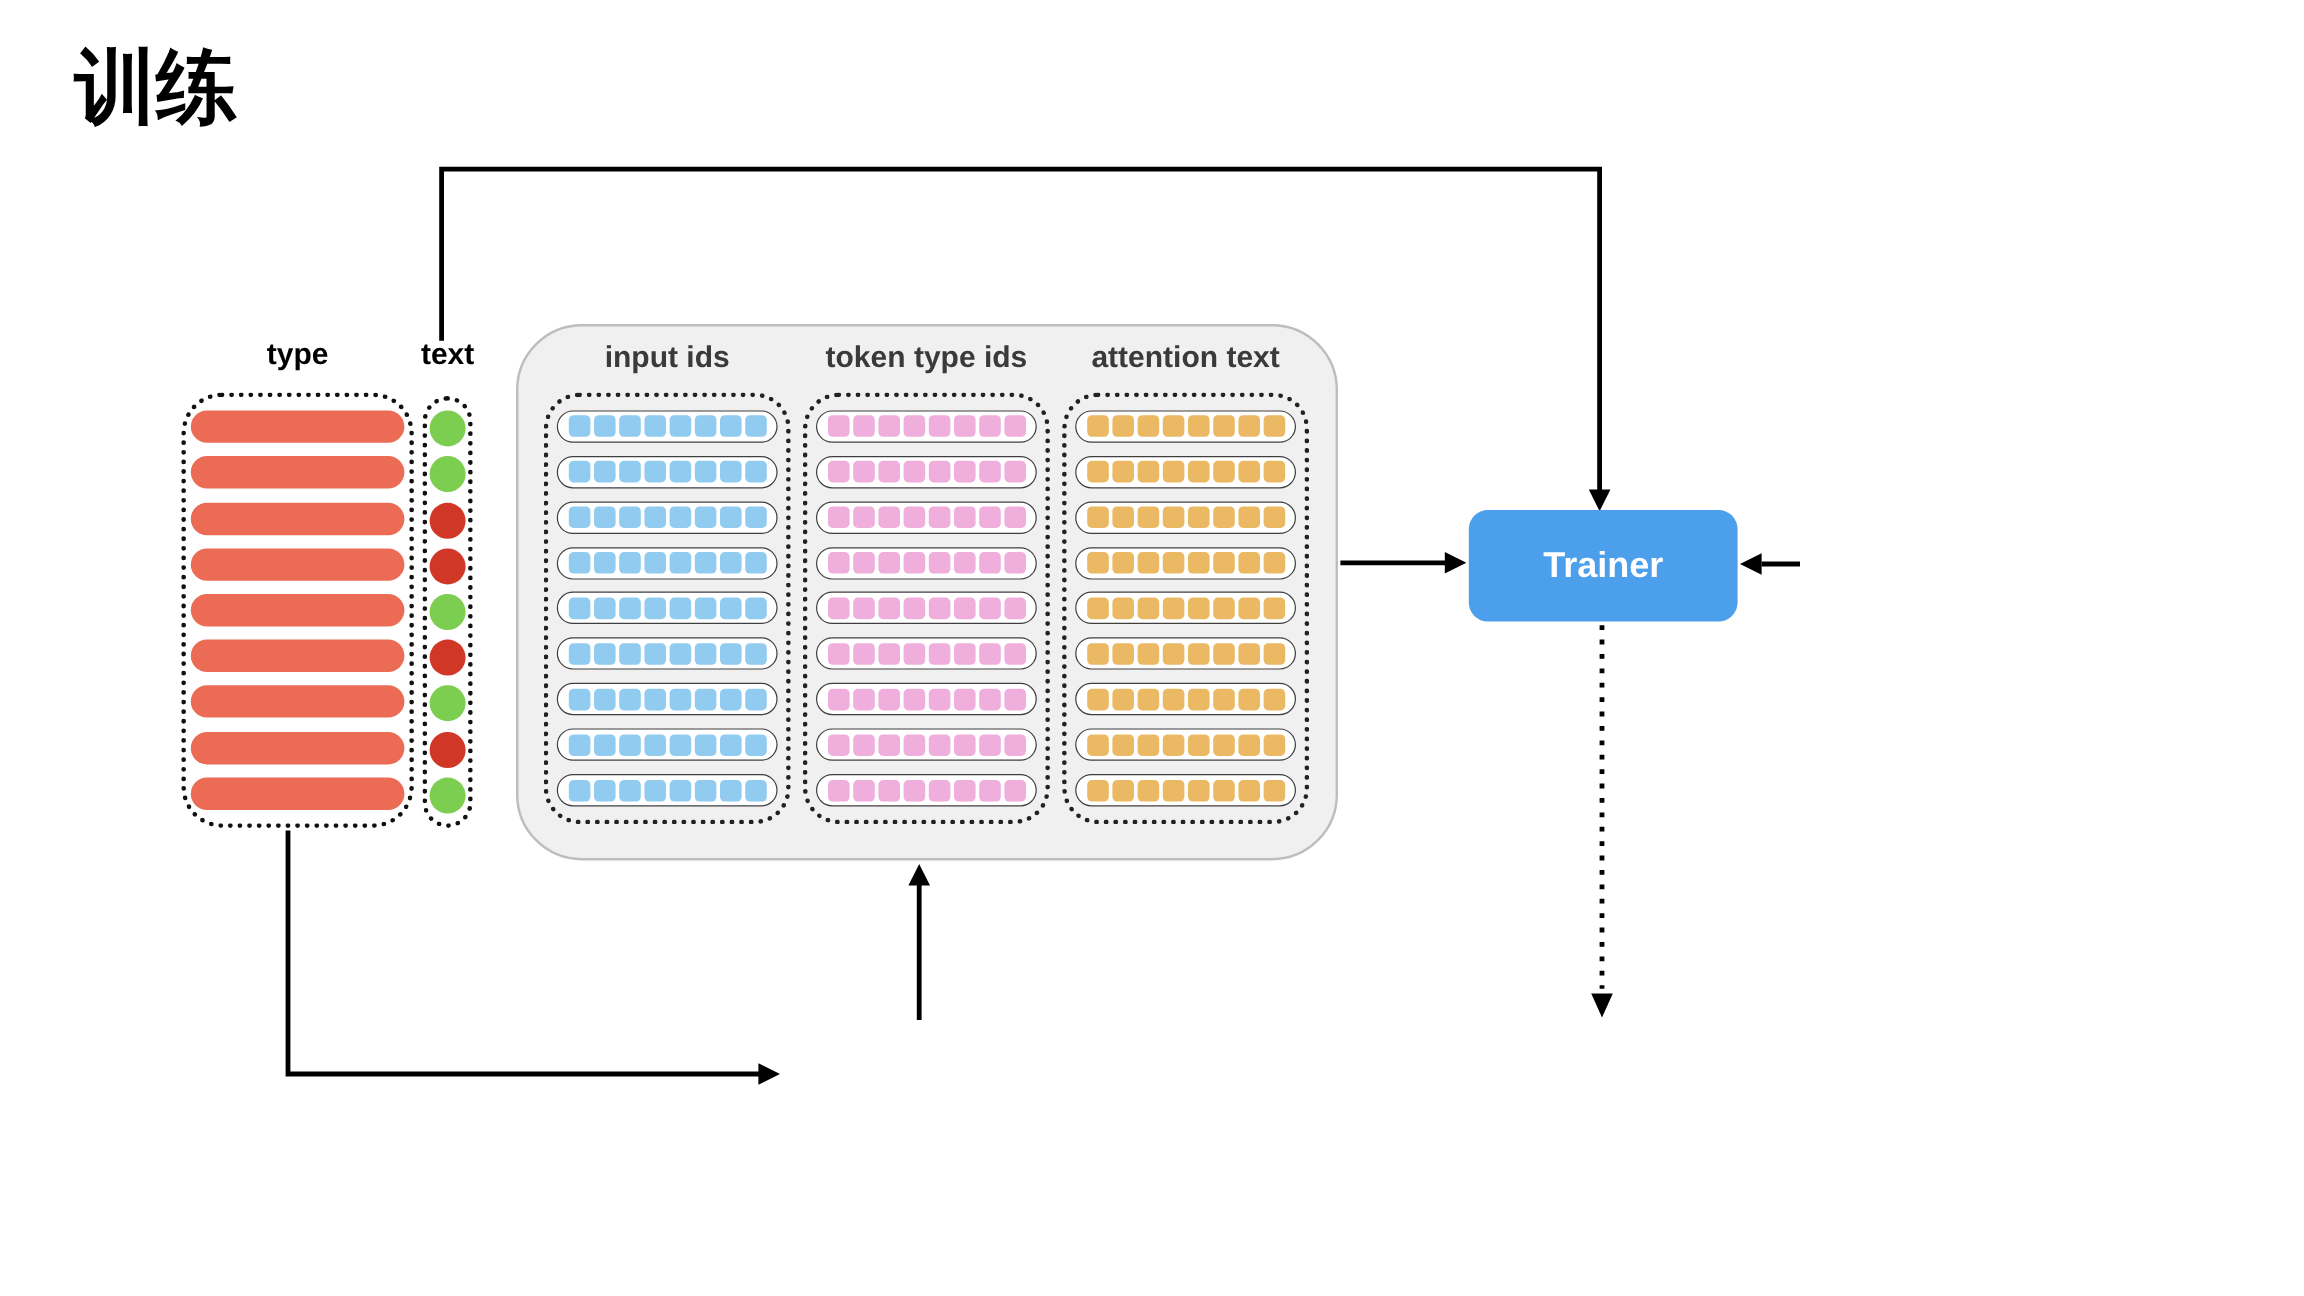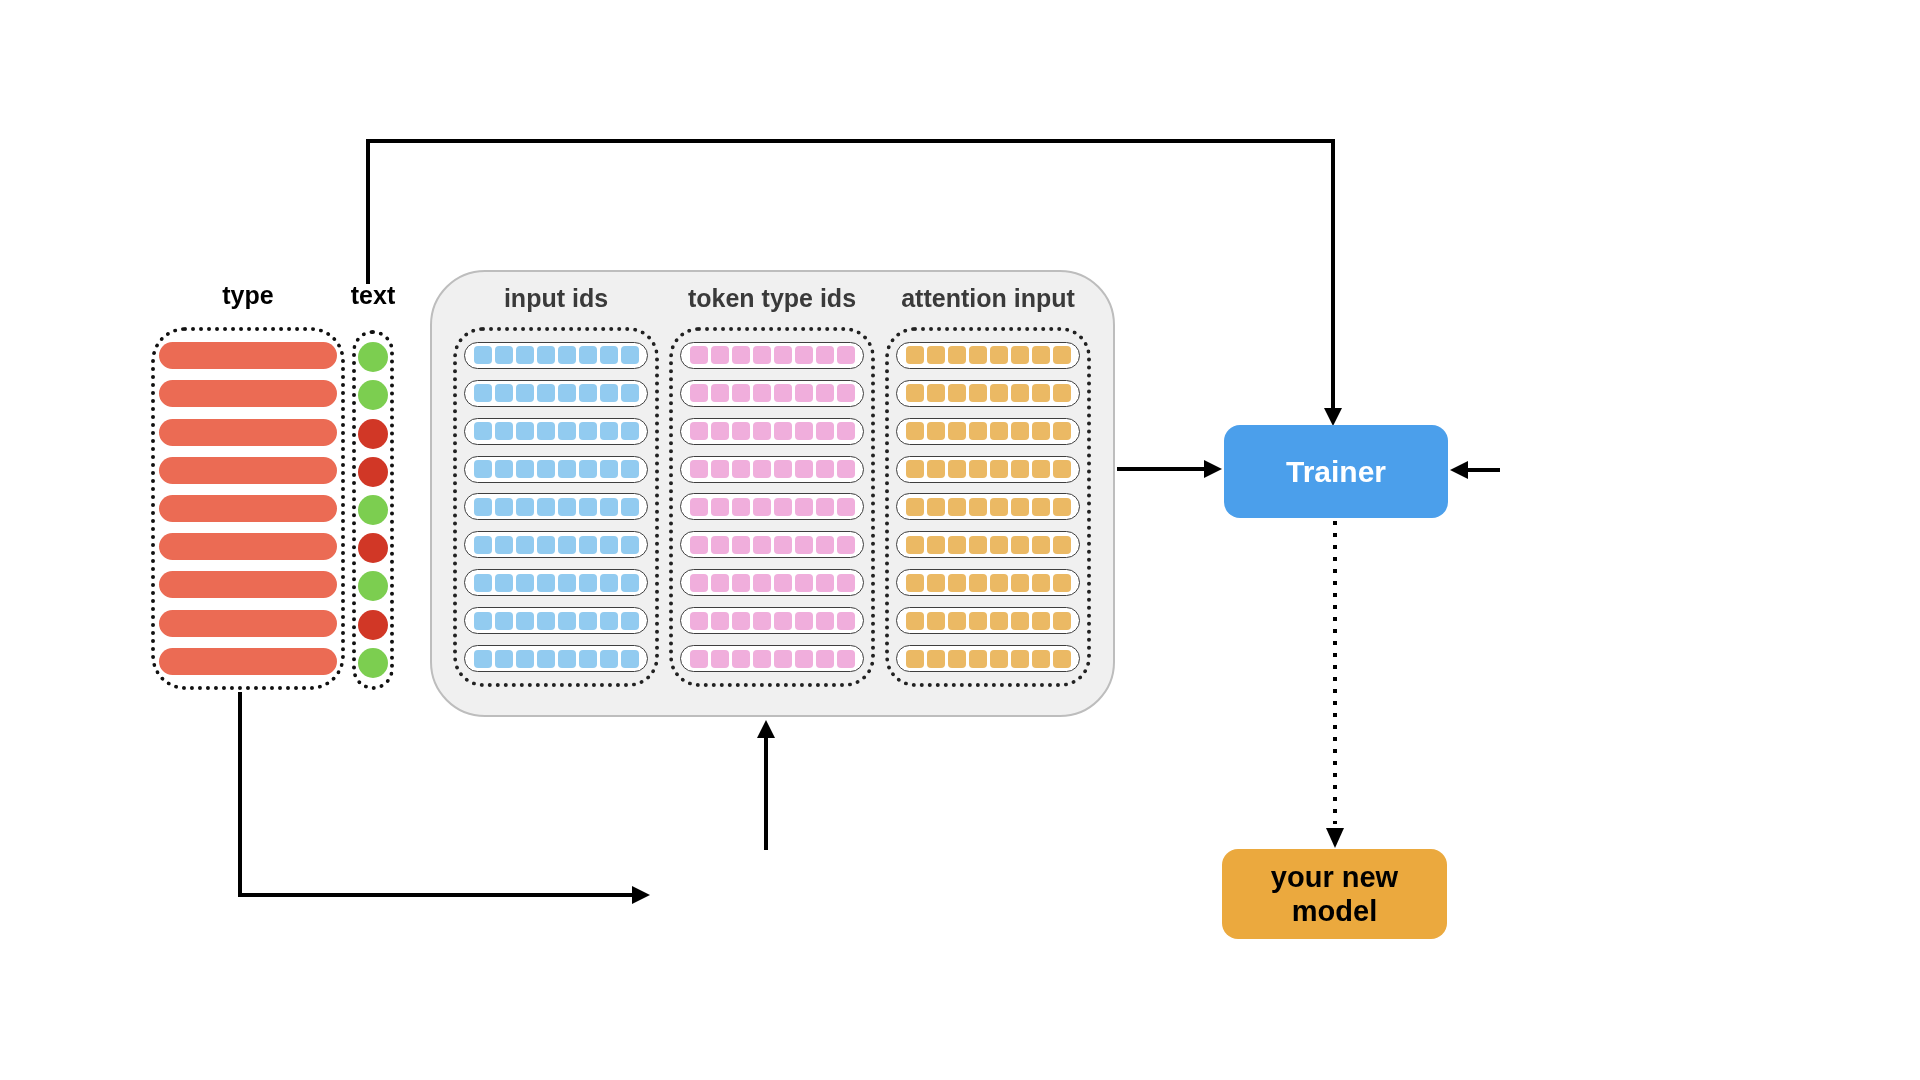--- a/index.html
+++ b/index.html
@@ -65,20 +65,21 @@
     <g>
       <path d="M240 692 L240 895 L634 895" fill="none"></path>
       <polygon points="650,895 632,886 632,904" stroke="none"></polygon>
     </g>
     <g>
       <line x1="766" y1="850" x2="766" y2="736"></line>
       <polygon points="766,720 757,738 775,738" stroke="none"></polygon>
     </g>
   </svg>
 
+  <h1 id="page-title">训练</h1>
 
   <div class="col-header" id="text-header">type</div>
   <div id="text-box">
       <div class="text-bar" style="background: rgb(235, 107, 84);"></div>
       <div class="text-bar" style="background: rgb(235, 107, 84);"></div>
       <div class="text-bar" style="background: rgb(235, 107, 84);"></div>
       <div class="text-bar" style="background: rgb(235, 107, 84);"></div>
       <div class="text-bar" style="background: rgb(235, 107, 84);"></div>
       <div class="text-bar" style="background: rgb(235, 107, 84);"></div>
       <div class="text-bar" style="background: rgb(235, 107, 84);"></div>
@@ -284,21 +285,21 @@
             <div class="cell" style="background: rgb(146, 203, 240);"></div>
             <div class="cell" style="background: rgb(146, 203, 240);"></div>
             <div class="cell" style="background: rgb(146, 203, 240);"></div>
             <div class="cell" style="background: rgb(146, 203, 240);"></div>
             <div class="cell" style="background: rgb(146, 203, 240);"></div>
             <div class="cell" style="background: rgb(146, 203, 240);"></div>
           </div>
         </div>
       </div>
       <div class="tensor-col-wrap" style="left: 452px;">
-        <div class="col-header tensor-header">attention input</div>
+        <div class="col-header tensor-header">attention text</div>
         <div class="tensor-col">
           <div class="pill">
             <div class="cell" style="background: rgb(235, 185, 100);"></div>
             <div class="cell" style="background: rgb(235, 185, 100);"></div>
             <div class="cell" style="background: rgb(235, 185, 100);"></div>
             <div class="cell" style="background: rgb(235, 185, 100);"></div>
             <div class="cell" style="background: rgb(235, 185, 100);"></div>
             <div class="cell" style="background: rgb(235, 185, 100);"></div>
             <div class="cell" style="background: rgb(235, 185, 100);"></div>
             <div class="cell" style="background: rgb(235, 185, 100);"></div>
@@ -381,15 +382,14 @@
             <div class="cell" style="background: rgb(235, 185, 100);"></div>
             <div class="cell" style="background: rgb(235, 185, 100);"></div>
             <div class="cell" style="background: rgb(235, 185, 100);"></div>
             <div class="cell" style="background: rgb(235, 185, 100);"></div>
           </div>
         </div>
       </div>
     </div>
 
   <div class="node" id="trainer-node" style="background: rgb(75, 159, 235); color: rgb(255, 255, 255);">Trainer</div>
-  <div class="node" id="newmodel-node" style="background: rgb(235, 169, 62); color: rgb(0, 0, 0);">your new model</div>
 
 </div>
 
 </body></html>

